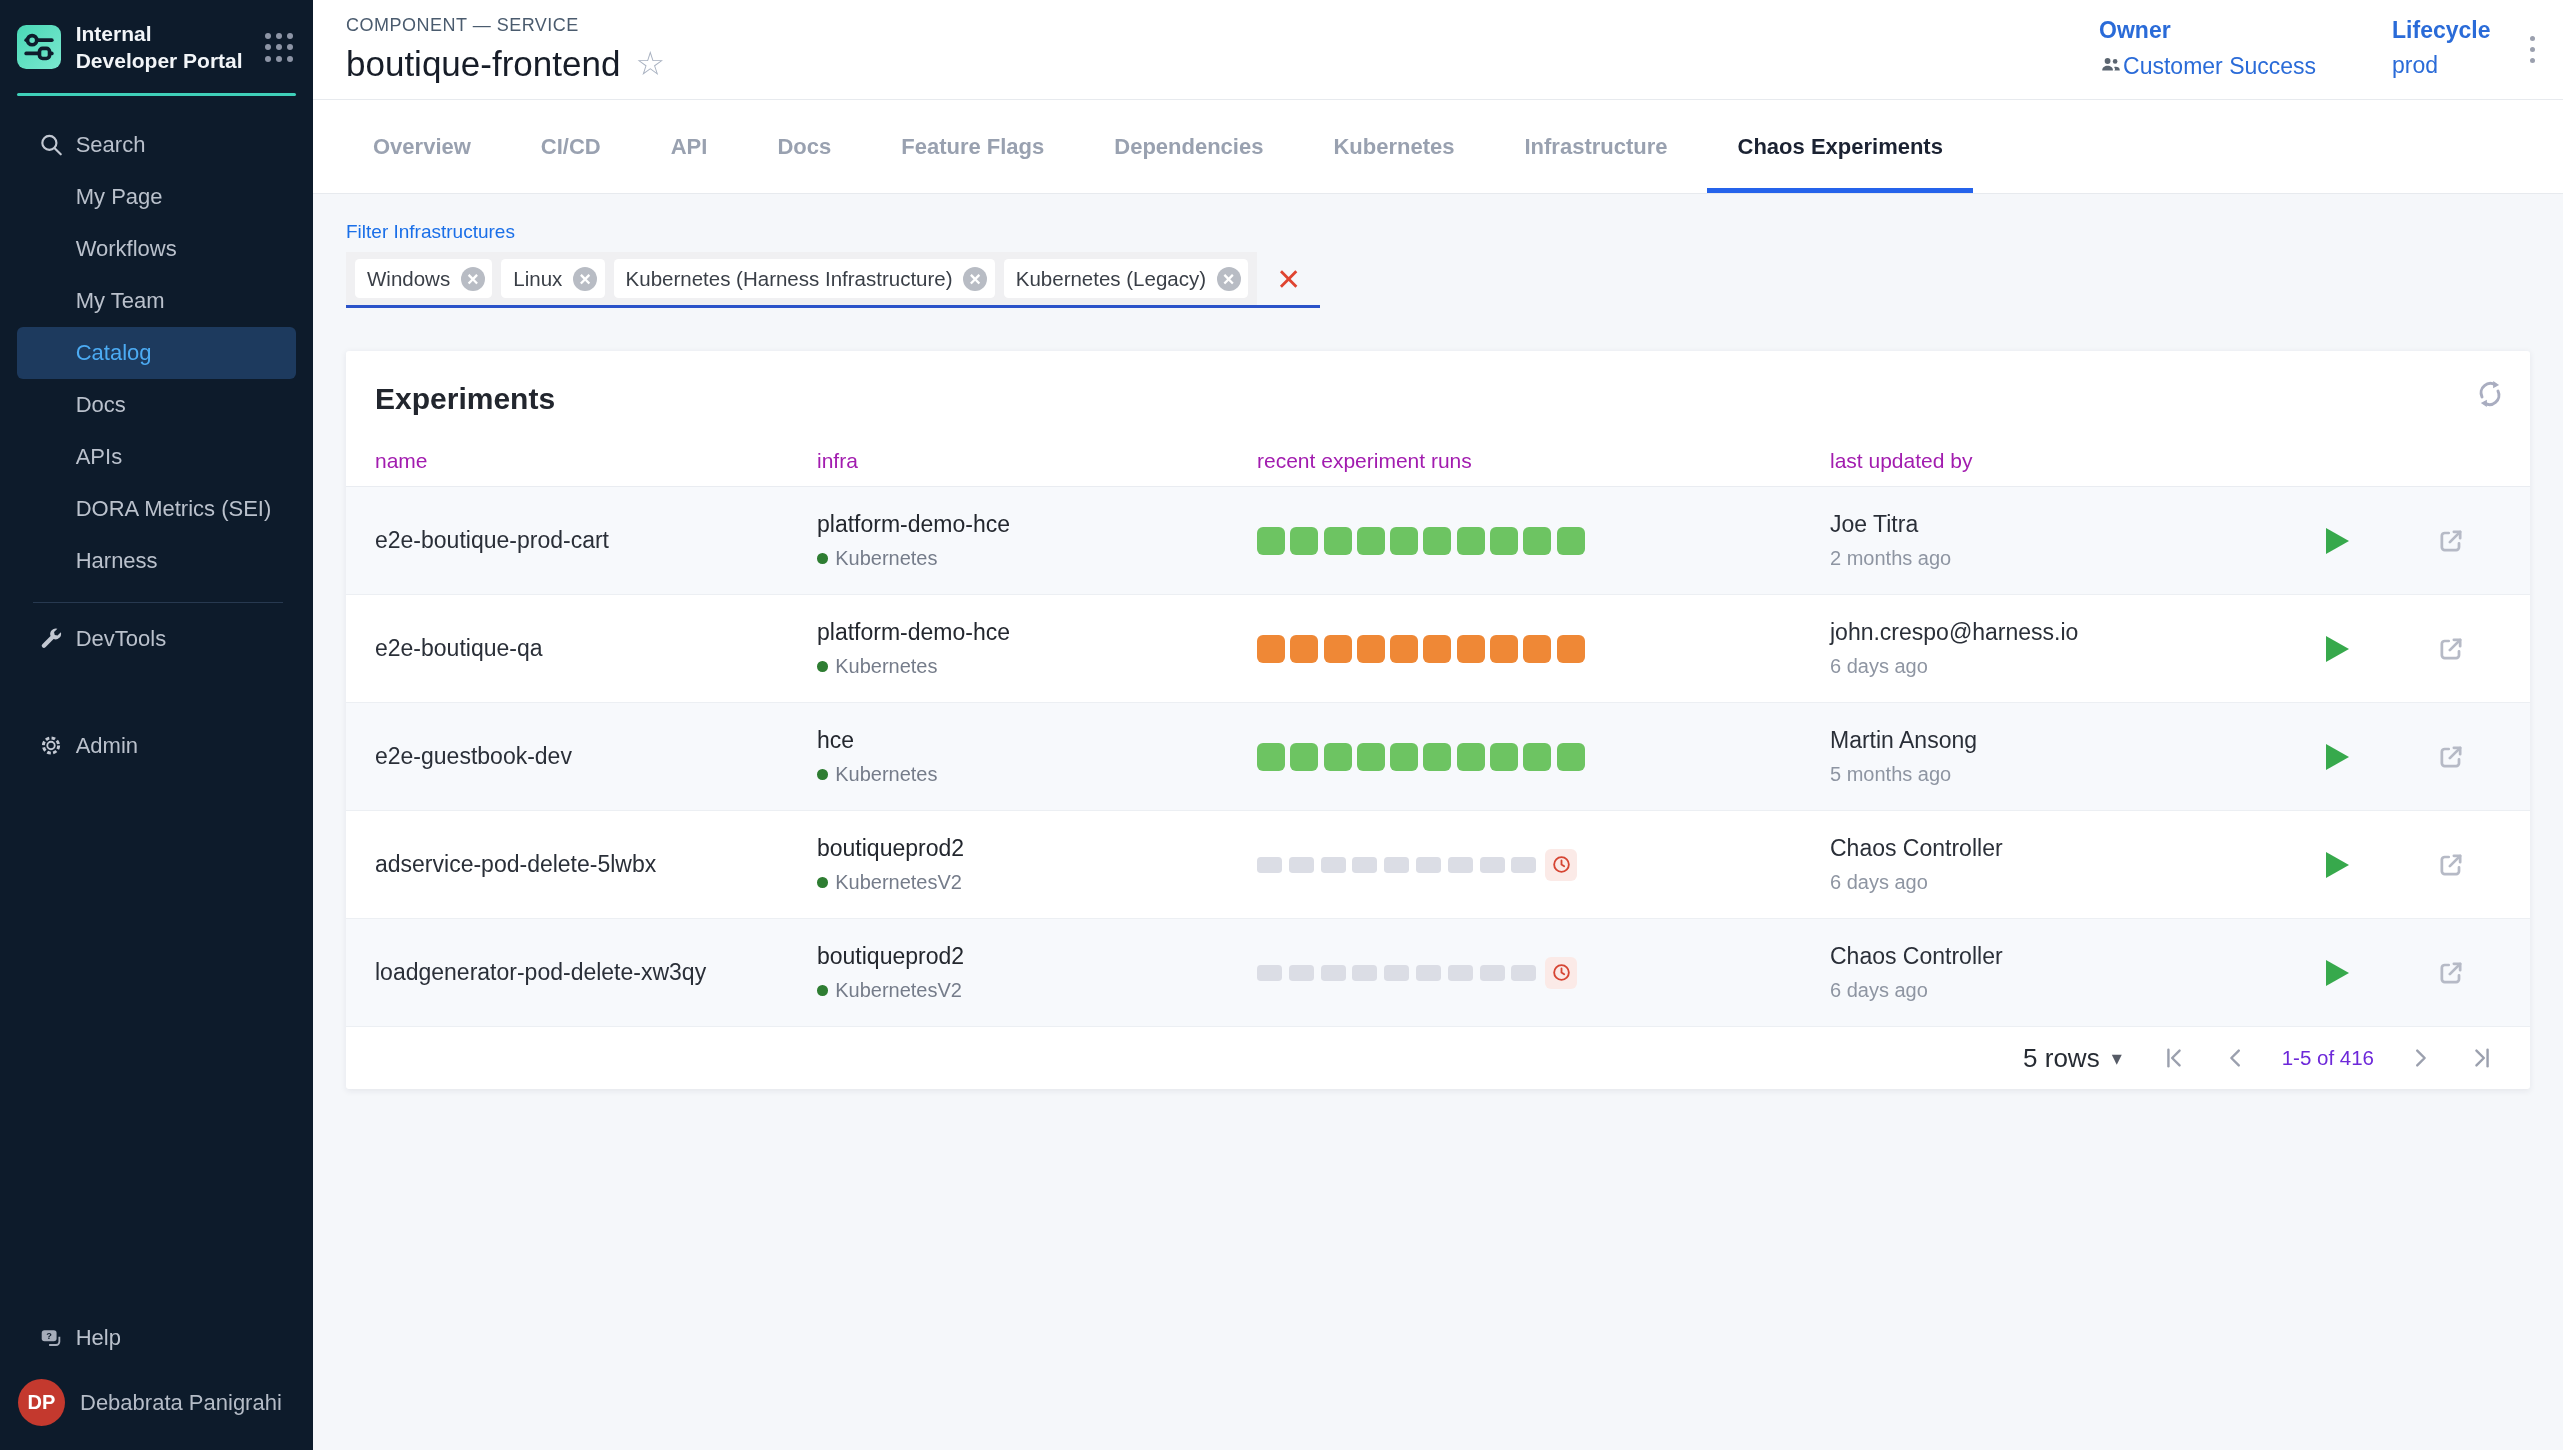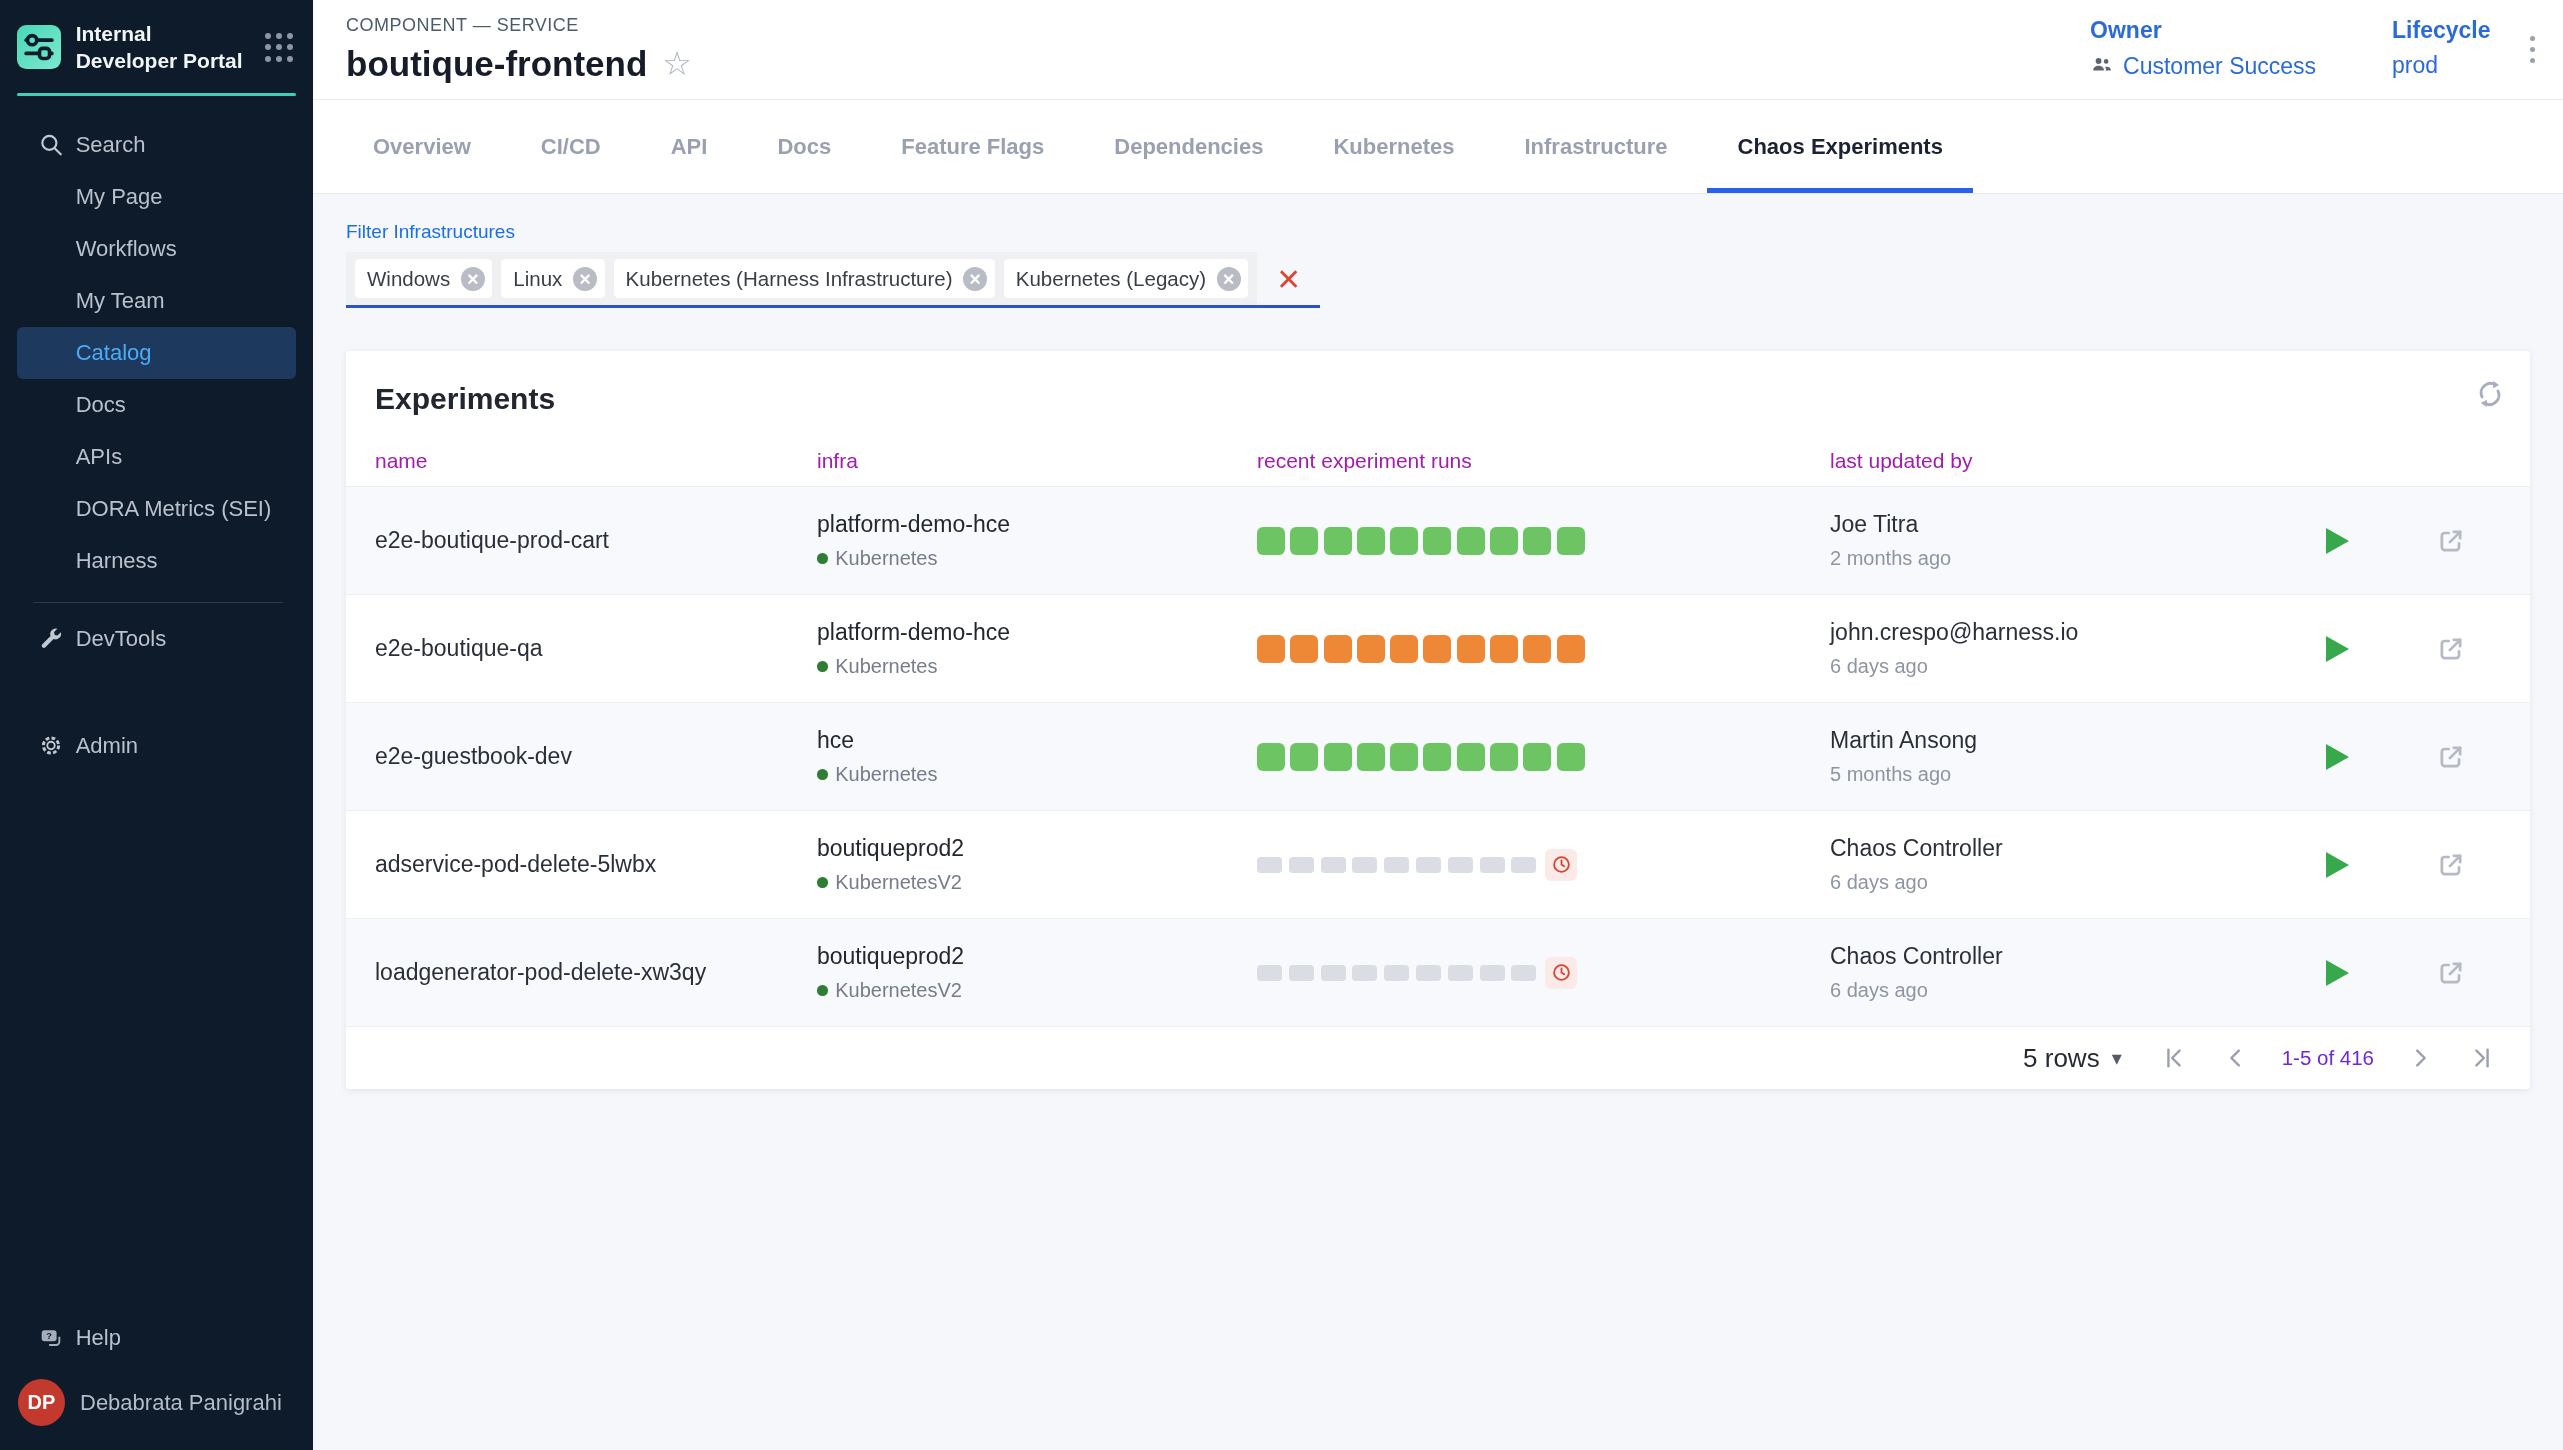--- a/index.html
+++ b/index.html
@@ -22,25 +22,25 @@
   .side-bottom{margin-top:auto;padding-bottom:15px}
   .user-row{display:flex;align-items:center;gap:15px;padding:15px 18px 9px 18px;cursor:pointer}
   .avatar{width:47px;height:47px;border-radius:50%;background:#C4392E;color:#fff;font-size:20px;font-weight:700;display:flex;align-items:center;justify-content:center;flex-shrink:0}
   .user-name{font-size:22px;color:#B5BCC7}
 
   
   main{flex:1;min-width:0;display:flex;flex-direction:column;background:#F5F7FA}
   .top-header{height:99px;flex-shrink:0;background:#fff;border-bottom:0.8px solid #E7EAEE;display:flex;align-items:center;padding:0 23px 0 33px}
   .breadcrumb{font-size:18px;color:#4A5B6E;font-weight:500;letter-spacing:0.5px}
   .page-title-row{display:flex;align-items:center;gap:15px;margin-top:7.6px}
-  .page-title{font-size:35px;font-weight:700;color:#171D28}
+  .page-title{font-size:35px;font-weight:400;color:#171D28}
   .star{font-size:33px;color:#A8B1C0;line-height:1;cursor:pointer}
   .th-right{margin-left:auto;display:flex;align-items:flex-start;gap:76px}
   .meta-label{font-size:23px;font-weight:700;color:#2A6BD8;margin-bottom:7.6px}
-  .meta-value{font-size:23px;color:#2A6BD8;display:flex;align-items:center;gap:9px;cursor:pointer}
+  .meta-value{font-size:23px;color:#2A6BD8;display:flex;align-items:center;cursor:pointer}
   .kebab{display:flex;flex-direction:column;align-items:center;align-self:center;margin-left:35px;cursor:pointer;padding:4.6px}
   .kebab i{width:5.3px;height:5.3px;border-radius:50%;background:#9BA0AE;margin:3px 0}
 
   .tabs{height:93px;flex-shrink:0;background:#fff;border-bottom:0.8px solid #E7EAEE;display:flex;align-items:stretch;padding-left:25px}
   .tab{display:flex;align-items:center;padding:0 35px;font-size:22px;font-weight:600;color:#99A1B0;position:relative;cursor:pointer;white-space:nowrap}
   .tab.active{color:#1B2232}
   .tab.active::after{content:"";position:absolute;left:4.6px;right:4.6px;bottom:0;height:4.6px;background:#2563EB}
 
   .content{flex:1;padding:27px 33px 0 33px}
   .filter-label{font-size:19px;color:#1A6FE8;margin-bottom:9px;cursor:pointer;width:fit-content}

